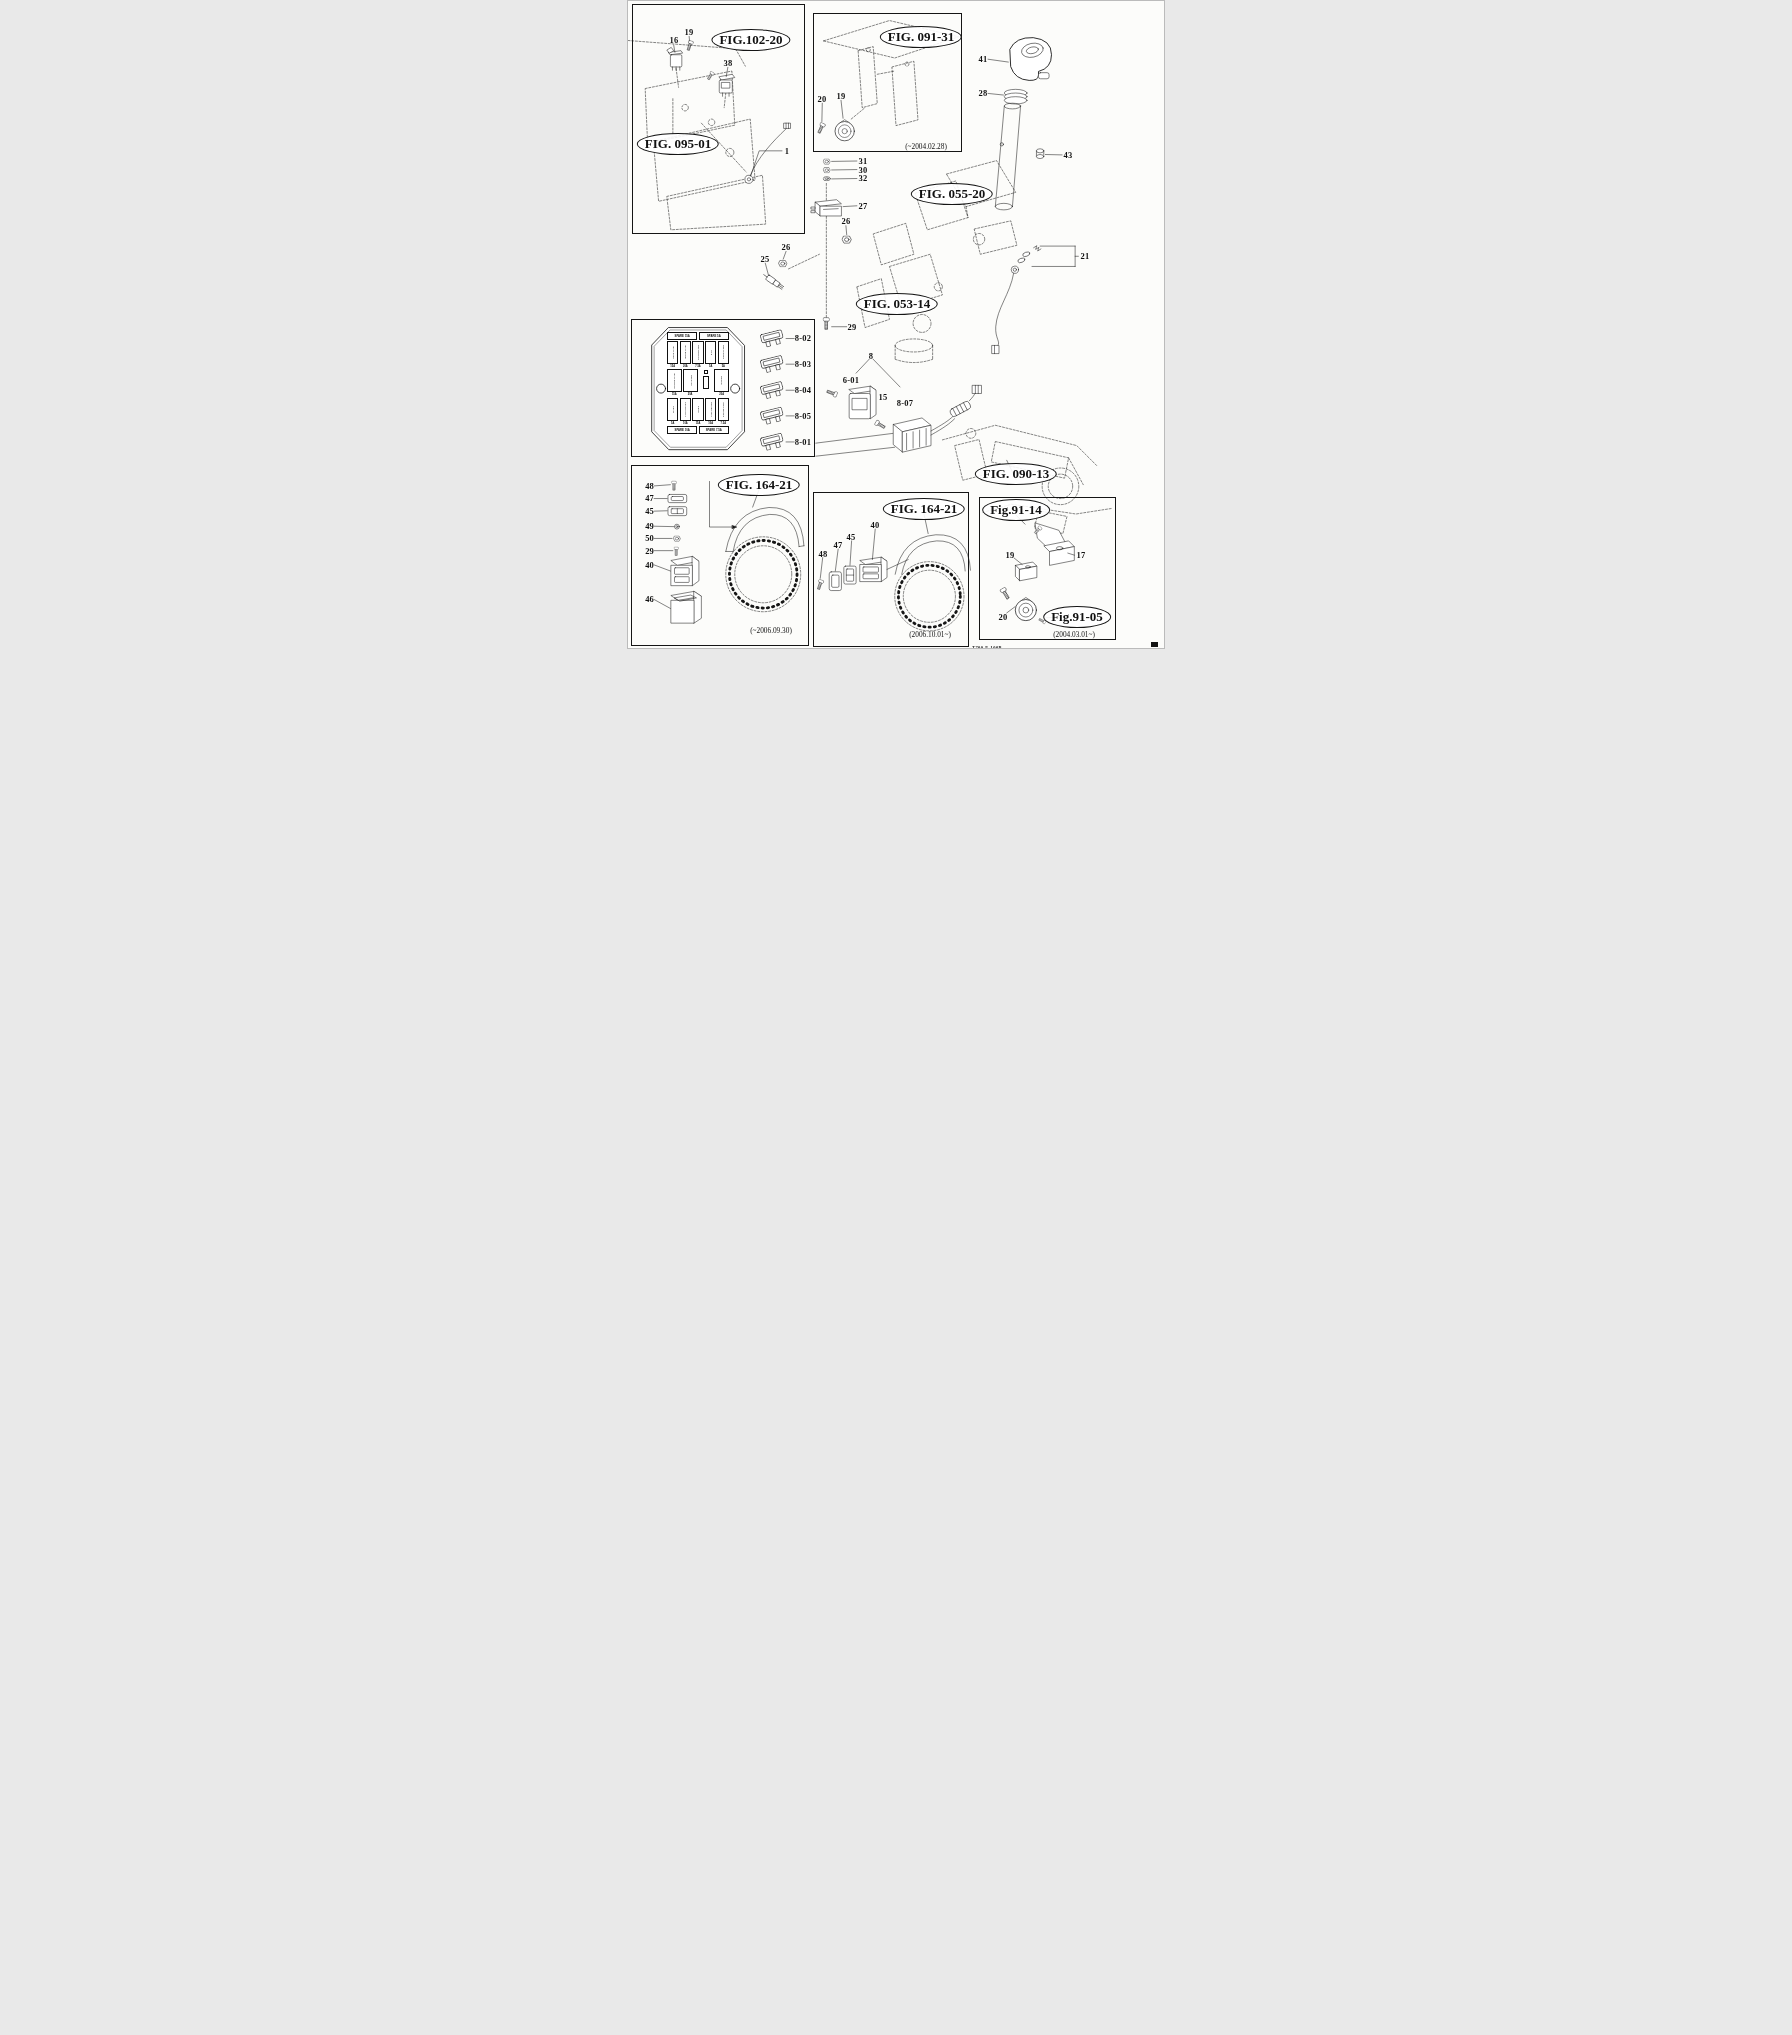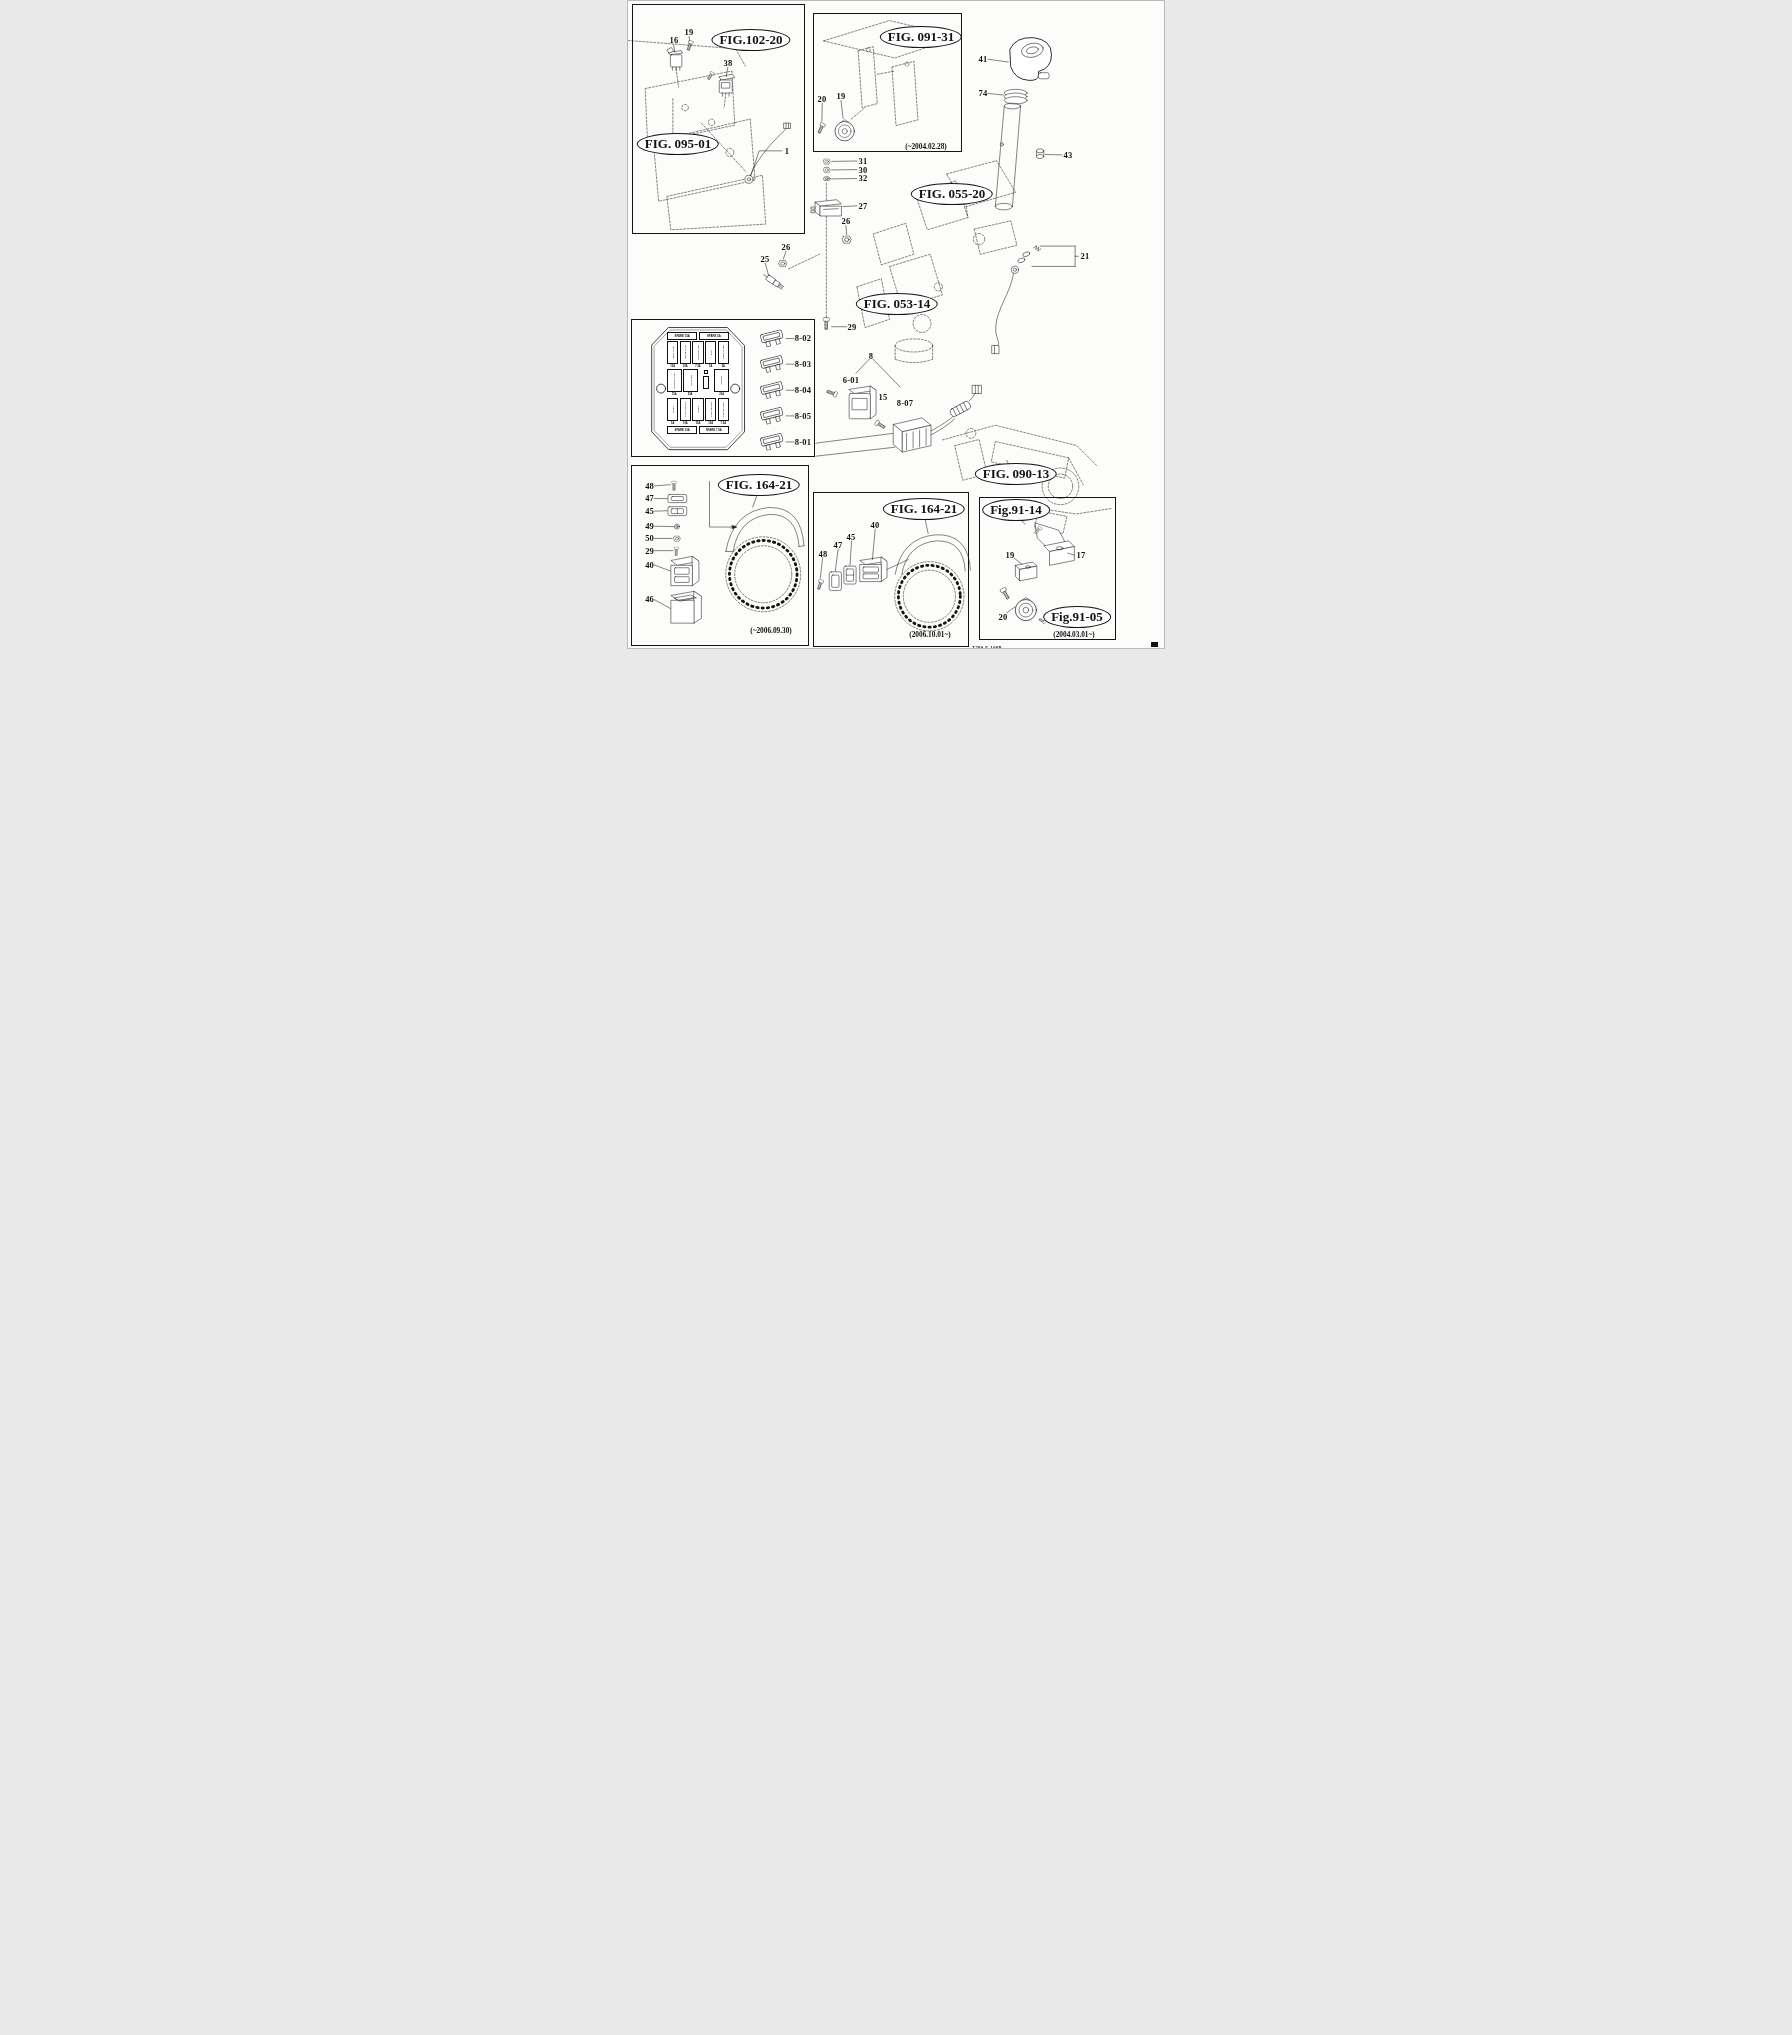--- a/index.html
+++ b/index.html
@@ -8,21 +8,21 @@
   #canvas { position:relative; width:538px; height:649px; background:#fcfcfa; margin:0 auto;
             overflow:hidden; border:0.4px solid #bbb; }
   #art { position:absolute; left:0; top:0; }
   .d { stroke-dasharray:5,4; }
   .box { position:absolute; border:0.8px solid #151515; background:transparent; }
   .part-label { position:absolute; transform:translate(-50%,-50%); font-weight:bold; font-size:8.5px;
                 color:#111; white-space:nowrap; letter-spacing:0.2px; }
   .fig-ellipse { position:absolute; transform:translate(-50%,-50%); border:1.2px solid #151515;
                  border-radius:50%; padding:2px 7px; font-weight:bold; font-size:13px; color:#111;
                  white-space:nowrap; background:rgba(255,255,255,.9); }
-  .date-label { position:absolute; transform:translate(-50%,-50%); font-weight:bold; font-size:7.3px;
+  .date-label { position:absolute; transform:translate(-50%,-50%); font-weight:normal; font-size:7.3px;
                 color:#111; white-space:nowrap; }
   .footer-code { position:absolute; transform:translate(-50%,-50%); font-weight:bold; font-size:4.5px;
                  color:#111; letter-spacing:0.4px; }
   .corner-mark { position:absolute; width:7.3px; height:4.9px; background:#111; }
   
   .fusegrid { position:absolute; left:39px; top:331px; width:62px; display:flex; flex-direction:column;
               gap:1.2px; font-family:"Liberation Sans", sans-serif; color:#111; }
   .fg-row { display:flex; gap:1.2px; }
   .fg-spare { flex:1; border:0.6px solid #111; font-size:2.8px; font-weight:bold; text-align:center;
               padding:0.8px 0; background:#fff; }
@@ -441,21 +441,21 @@
 
   <div class="part-label" style="left:46px;top:39px">16</div>
   <div class="part-label" style="left:61px;top:31px">19</div>
   <div class="part-label" style="left:100px;top:62px">38</div>
   <div class="part-label" style="left:159px;top:150px">1</div>
 
   <div class="part-label" style="left:194px;top:98px">20</div>
   <div class="part-label" style="left:213px;top:95px">19</div>
 
   <div class="part-label" style="left:355px;top:58px">41</div>
-  <div class="part-label" style="left:355px;top:92px">74</div>
+  <div class="part-label" style="left:355px;top:92px">28</div>
   <div class="part-label" style="left:440px;top:154px">43</div>
   <div class="part-label" style="left:457px;top:255px">21</div>
   <div class="part-label" style="left:235px;top:160px">31</div>
   <div class="part-label" style="left:235px;top:169px">30</div>
   <div class="part-label" style="left:235px;top:177px">32</div>
   <div class="part-label" style="left:235px;top:205px">27</div>
   <div class="part-label" style="left:218px;top:220px">26</div>
   <div class="part-label" style="left:158px;top:246px">26</div>
   <div class="part-label" style="left:137px;top:258px">25</div>
   <div class="part-label" style="left:224px;top:326px">29</div>

